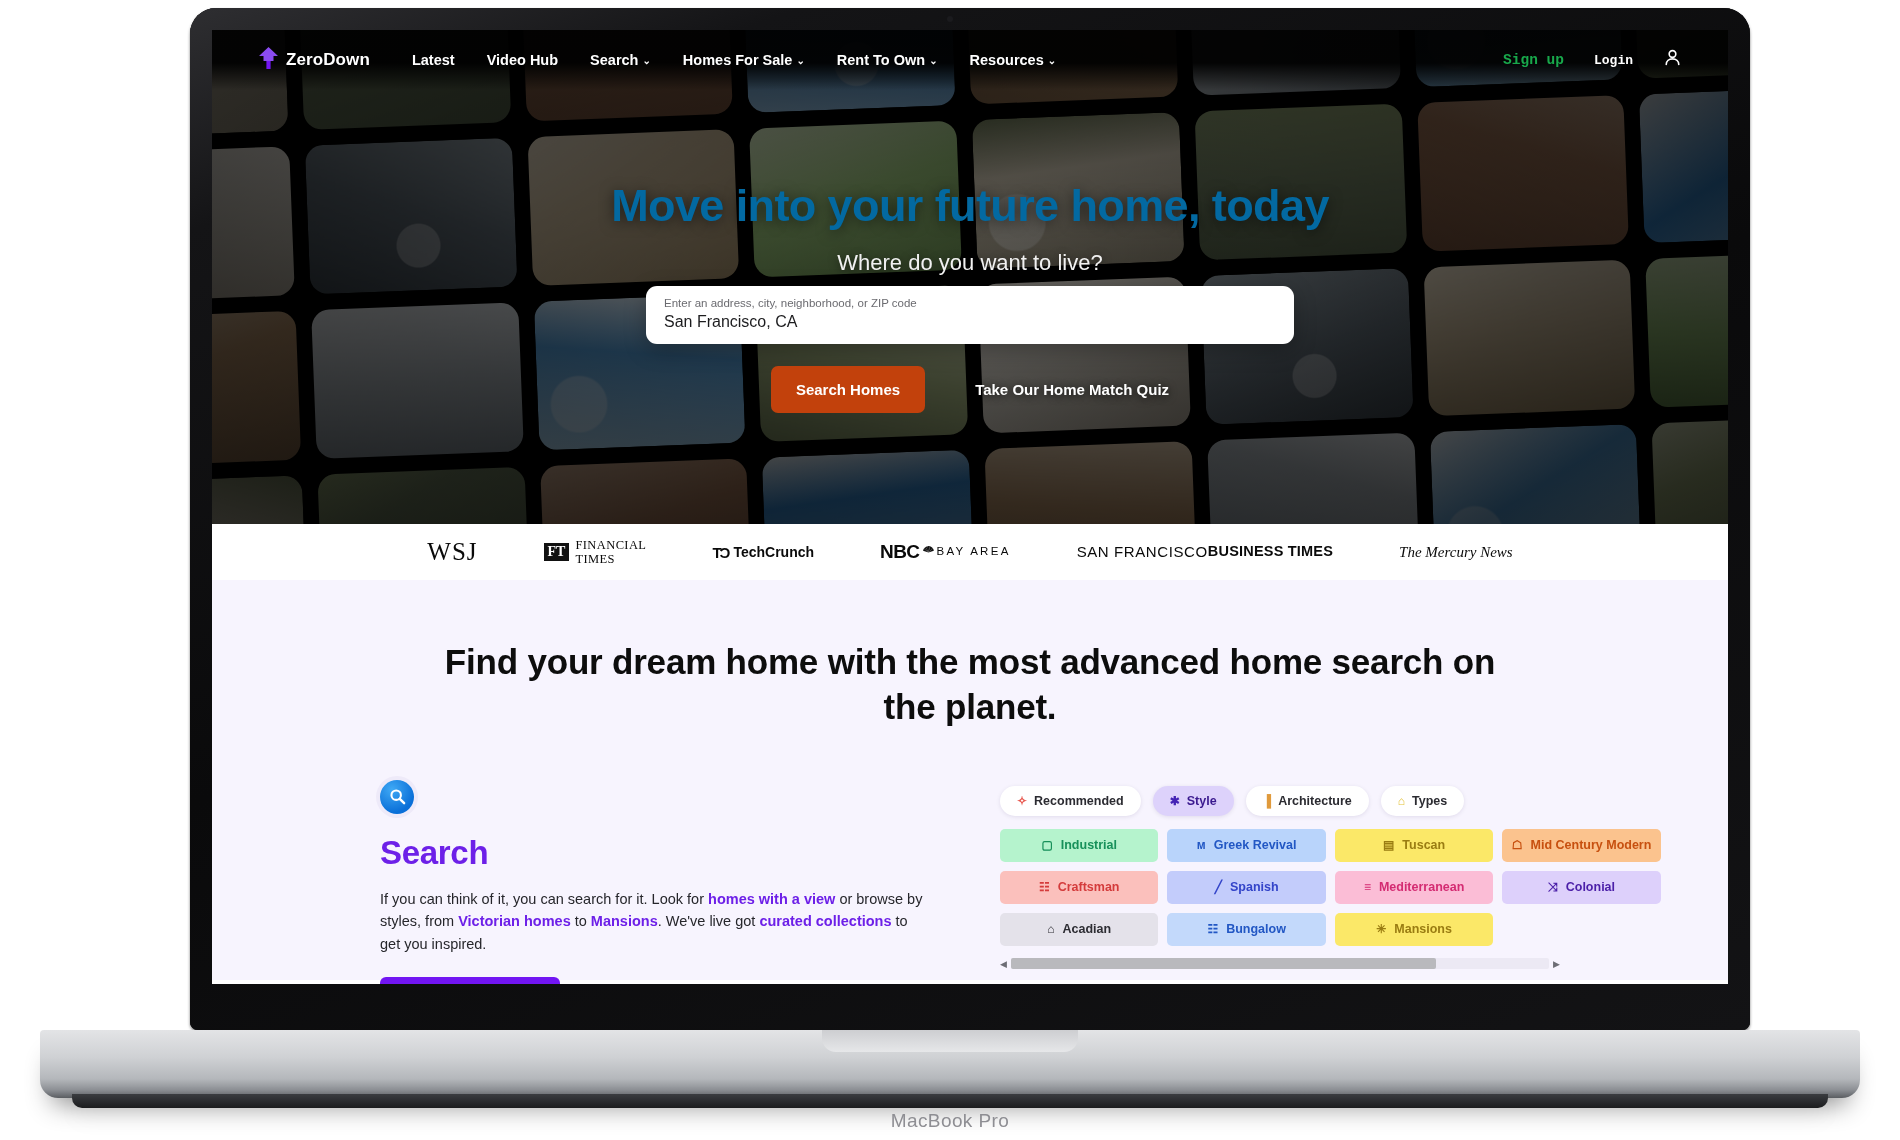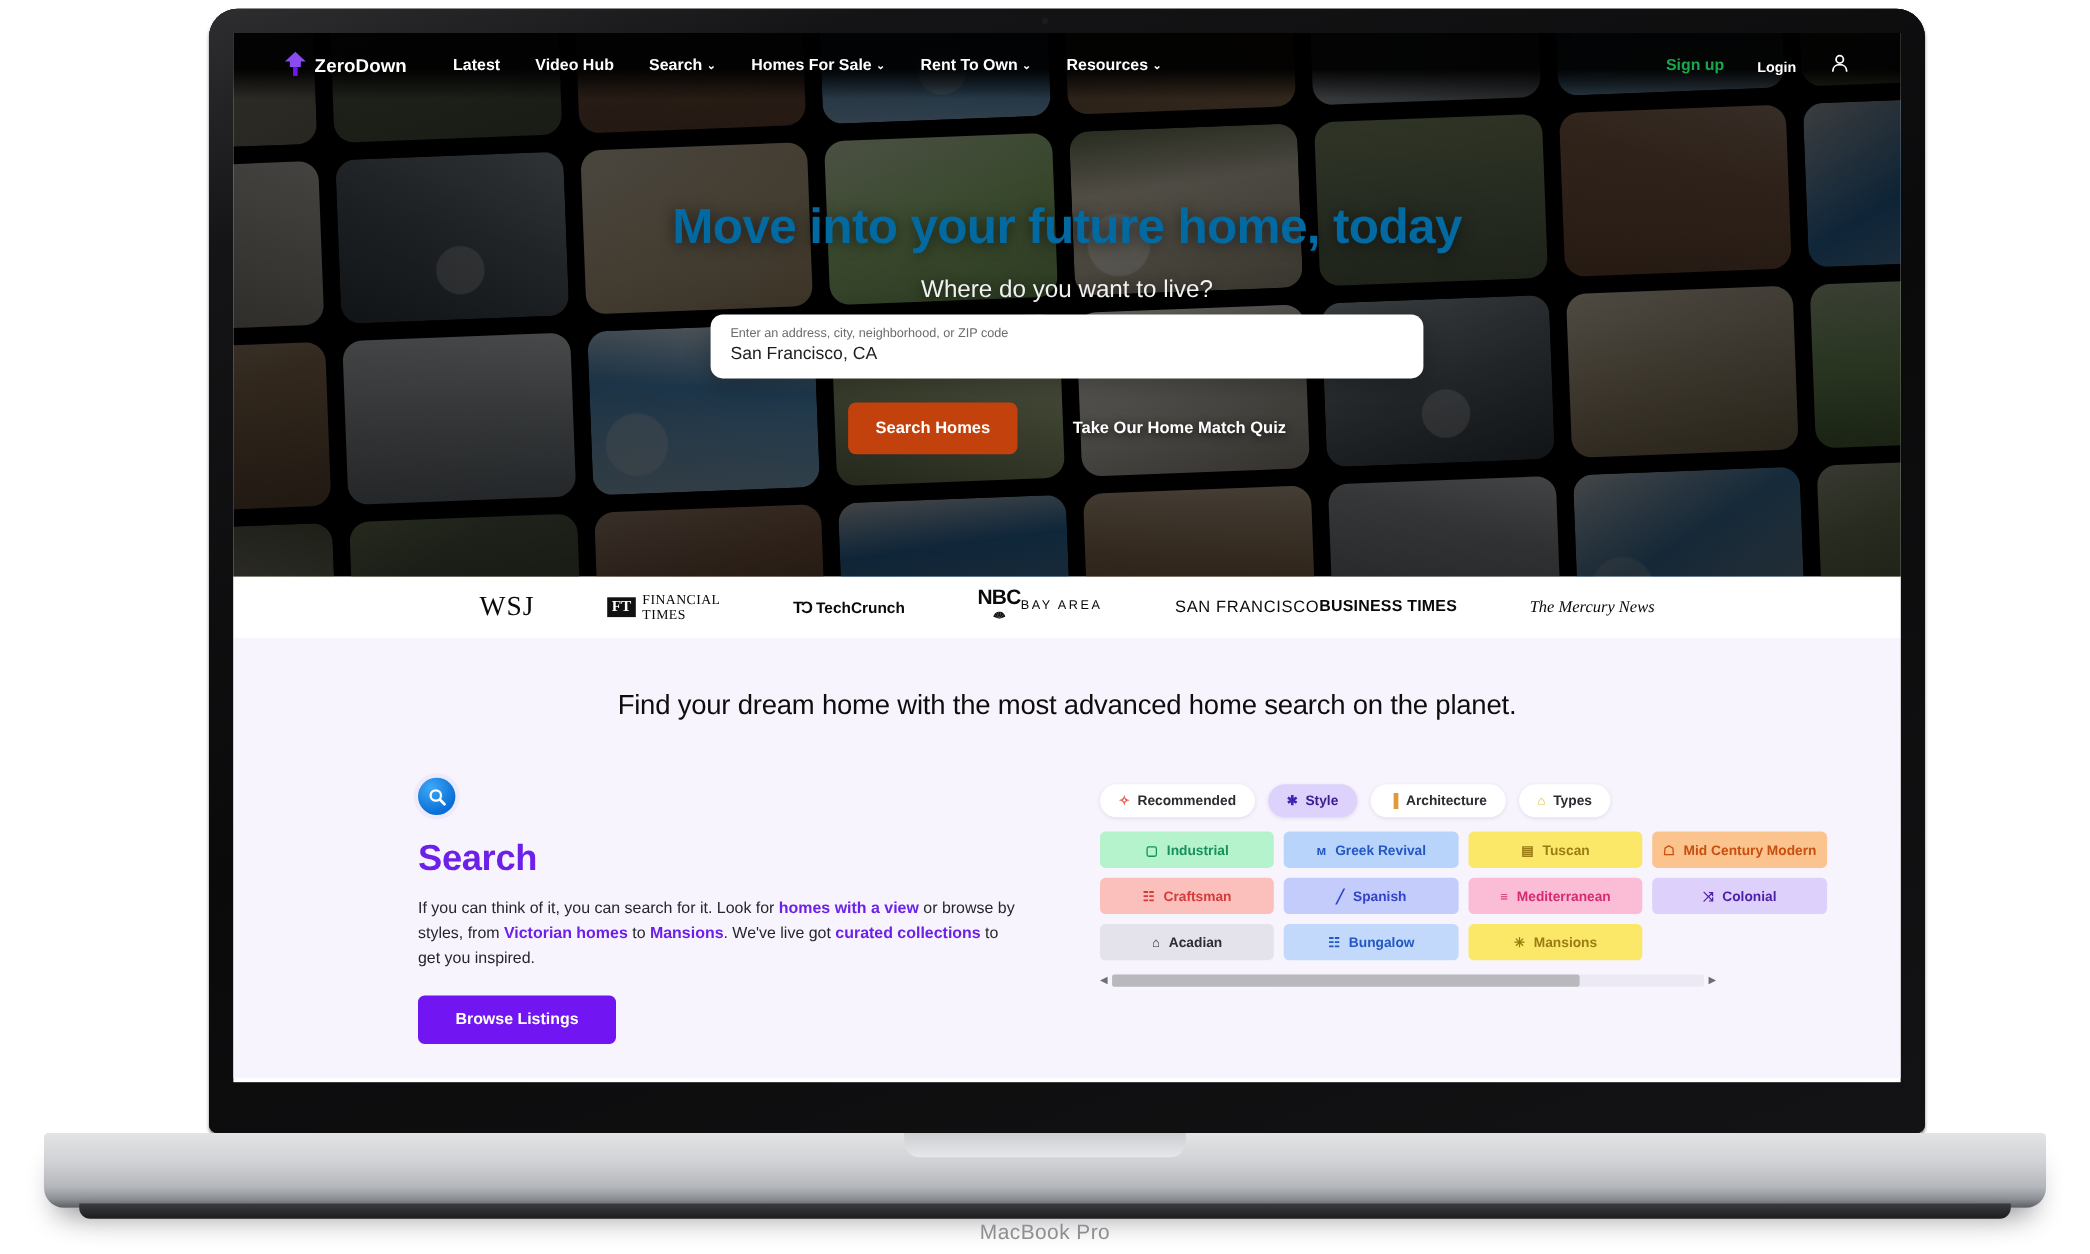--- a/index.html
+++ b/index.html
@@ -69,21 +69,21 @@
 
   
   #navbar{ position:absolute; left:0; top:0; width:100%; height:60px; z-index:5;
     display:flex; align-items:center; padding:0 46px;
     background:linear-gradient(180deg,rgba(0,0,0,.93) 55%,rgba(0,0,0,0) 100%); }
   #brand{ display:flex; align-items:center; gap:7px; margin-right:26px;}
   #brand-name{ color:#fff; font-size:17px; font-weight:700; letter-spacing:.1px;}
   .nav-link{ color:#fff; font-size:14.5px; font-weight:600; margin:0 16px;
     display:flex; align-items:center; gap:4px; cursor:pointer; white-space:nowrap;}
   .caret{ font-size:10px; line-height:1; position:relative; top:1px;}
-  #nav-right{ margin-left:auto; display:flex; align-items:center; gap:30px;}
+  #nav-right{ margin-left:auto; display:flex; align-items:center; gap:30px;font-family:Liberation Mono, monospace;}
   #signup-link{ color:#18a84b; font-size:14.5px; font-weight:600; cursor:pointer;}
   #login-link{ color:#fff; font-size:13px; font-weight:700; cursor:pointer;}
 
   
   #hero-center{ position:absolute; z-index:5; left:0; right:0; top:150px; text-align:center;}
   #hero-title{ color:#0369a1; font-size:45px; font-weight:700; letter-spacing:-.6px;
     text-shadow:0 2px 14px rgba(0,0,0,.55);}
   #hero-sub{ color:#f1f1f1; font-size:22px; margin-top:18px; font-weight:400;
     text-shadow:0 2px 10px rgba(0,0,0,.6);}
   #search-box{ width:648px; margin:10px auto 0; background:#fff; border-radius:11px;
@@ -101,31 +101,31 @@
     justify-content:center; gap:66px;}
   .press-logo{ color:#0a0a0a; display:flex; align-items:center; }
   #logo-wsj{ font-family:"Liberation Serif",serif; font-size:25px; letter-spacing:1px;}
   #logo-ft{ display:flex; align-items:center; gap:6px;}
   #logo-ft .ft-box{ background:#111; color:#fff; font-family:"Liberation Serif",serif;
     font-weight:700; font-size:14px; padding:2px 4px; line-height:1.05;}
   #logo-ft .ft-txt{ font-family:"Liberation Serif",serif; font-size:12.5px; line-height:1.12; letter-spacing:.4px;}
   #logo-tc{ display:flex; align-items:center; gap:5px; font-weight:700; font-size:14px;}
   #logo-tc .tc-mark{ font-family:"Liberation Sans",sans-serif; font-weight:900; font-size:15px; letter-spacing:-2px;}
   #logo-nbc{ text-align:center; line-height:1.02;}
-  #logo-nbc .nbc-top{ font-weight:800; font-size:19px; letter-spacing:-.6px; display:flex; align-items:center; gap:2px;flex-direction:column;}
+  #logo-nbc .nbc-top{ font-weight:800; font-size:19px; letter-spacing:-.6px; display:flex; align-items:center; gap:2px;}
   #logo-nbc .nbc-bot{ font-size:11.5px; letter-spacing:2.3px;}
   #logo-sfbt{ text-align:center; line-height:1.08;}
   #logo-sfbt .s1{ font-size:15px; letter-spacing:.6px;}
   #logo-sfbt .s2{ font-size:14.5px; font-weight:800; letter-spacing:.2px;}
   #logo-mercury{ font-family:"Liberation Serif",serif; font-style:italic; font-size:15px;}
 
   
   #main{ background:#f7f4fe; height:400px; padding:44px 0 0;}
-  #main-headline{ text-align:center; font-size:25px; font-weight:400; color:#0d0d0d;
-    line-height:1.28; letter-spacing:-.2px; max-width:1060px; margin:1px auto;}
+  #main-headline{ text-align:center; font-size:35px; font-weight:700; color:#0d0d0d;
+    line-height:1.28; letter-spacing:-.2px; max-width:1060px; margin:16px auto;}
   #feature-row{ display:flex; margin-top:50px; padding:0 168px 0 168px; gap:60px;}
   #feature-left{ width:560px; flex:0 0 560px;}
   #search-badge{ width:34px; height:34px; border-radius:50%;
     background:radial-gradient(circle at 35% 28%,#3fa9f5,#0a6fd8 70%);
     box-shadow:0 0 0 4px #eeeaf9; display:flex; align-items:center; justify-content:center;}
   #feature-title{ color:#6d20e8; font-size:33px; font-weight:700; margin-top:20px; letter-spacing:-.3px;}
   #feature-copy{ margin-top:16px; font-size:14.5px; line-height:1.56; color:#26262b; max-width:545px;}
   .f-link{ color:#6d20e8; font-weight:700;}
   #browse-btn{ margin-top:22px; background:#7215f3; color:#fff; border:none; border-radius:6px;
     font-size:14.5px; font-weight:700; padding:14px 34px; cursor:pointer;}

